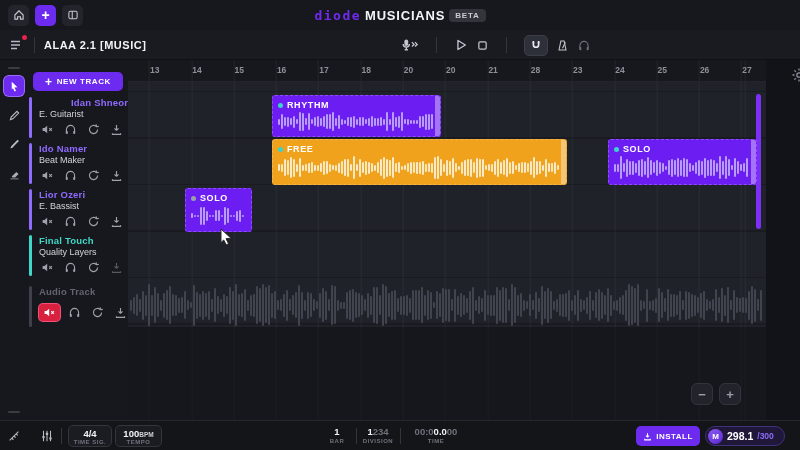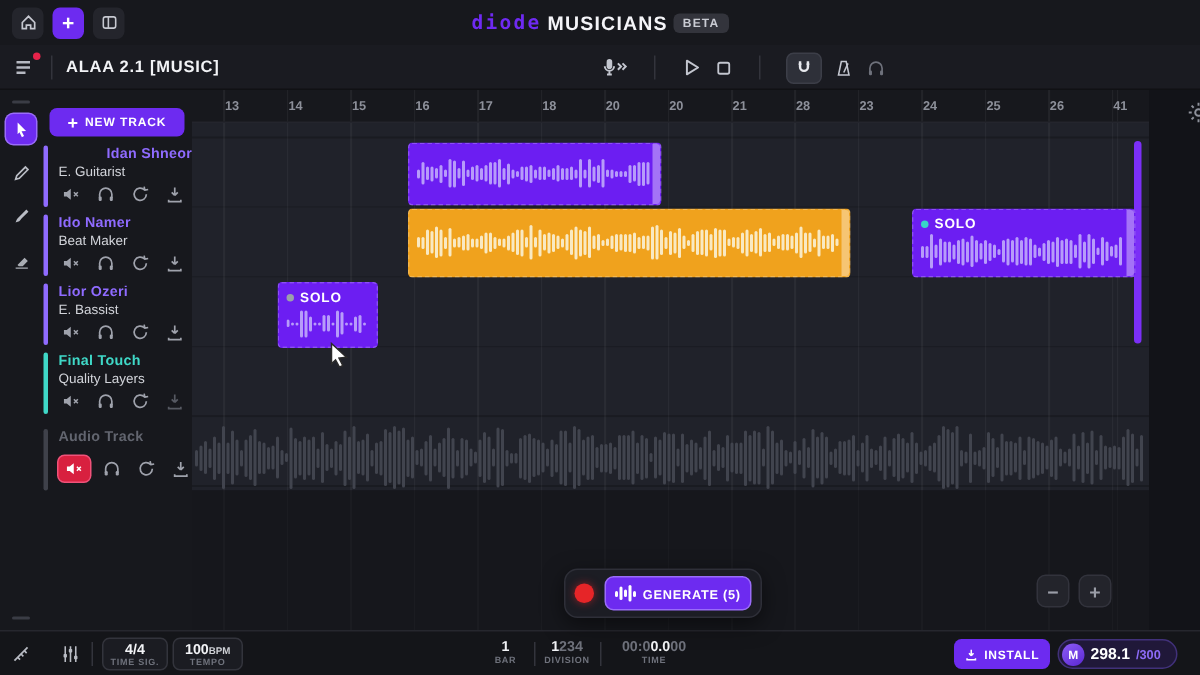--- a/index.html
+++ b/index.html
@@ -400,21 +400,21 @@
         <span class="ruler-num" style="left: 191.2px;">17</span>
         <span class="ruler-num" style="left: 233.5px;">18</span>
         <span class="ruler-num" style="left: 275.8px;">20</span>
         <span class="ruler-num" style="left: 318.1px;">20</span>
         <span class="ruler-num" style="left: 360.4px;">21</span>
         <span class="ruler-num" style="left: 402.7px;">28</span>
         <span class="ruler-num" style="left: 445px;">23</span>
         <span class="ruler-num" style="left: 487.3px;">24</span>
         <span class="ruler-num" style="left: 529.6px;">25</span>
         <span class="ruler-num" style="left: 571.9px;">26</span>
-        <span class="ruler-num" style="left: 614.2px;">41</span>
+        <span class="ruler-num" style="left: 614.2px;">27</span>
       </div>
     <div id="lanes">
       <div class="lanes-upper"></div>
       <div class="lanes-lower"></div>
       <div class="wave" id="ghost-wave">
           <i style="height:11px"></i>
           <i style="height:17px"></i>
           <i style="height:22px"></i>
           <i style="height:13px"></i>
           <i style="height:29px"></i>
@@ -630,20 +630,24 @@
           <path d="M1 1l10 9.2-5 .5 2.6 5-2.3 1.1L3.7 12 1 14.6z" fill="#fff" stroke="#2a2a2a" stroke-width="1"></path>
         </svg>
       <button class="zoom-btn" id="zoom-out">
           <span>−</span>
         </button>
       <button class="zoom-btn" id="zoom-in">
           <span>+</span>
         </button>
 
   <div class="clip edge" style="left: 144px; top: 13px; width: 169px; height: 42px; background: rgb(108, 30, 242);">
+    <div class="clip-head">
+      <span class="clip-dot" style="background: rgb(56, 212, 200);"></span>
+      <span class="clip-label">RHYTHM</span>
+    </div>
     <div class="wave" style="color: rgb(183, 156, 250);">
             <i style="height:6px"></i>
             <i style="height:15px"></i>
             <i style="height:9px"></i>
             <i style="height:10px"></i>
             <i style="height:7px"></i>
             <i style="height:12px"></i>
             <i style="height:5px"></i>
             <i style="height:19px"></i>
             <i style="height:18px"></i>
@@ -687,20 +691,24 @@
             <i style="height:4px"></i>
             <i style="height:12px"></i>
             <i style="height:11px"></i>
             <i style="height:16px"></i>
             <i style="height:16px"></i>
             <i style="height:15px"></i>
           </div>
   </div>
 
   <div class="clip edge" style="left: 144px; top: 57px; width: 295px; height: 46px; background: rgb(240, 162, 29);">
+    <div class="clip-head">
+      <span class="clip-dot" style="background: rgb(56, 212, 200);"></span>
+      <span class="clip-label">FREE</span>
+    </div>
     <div class="wave" style="color: rgb(249, 233, 194);">
             <i style="height:7px"></i>
             <i style="height:8px"></i>
             <i style="height:17px"></i>
             <i style="height:15px"></i>
             <i style="height:21px"></i>
             <i style="height:18px"></i>
             <i style="height:8px"></i>
             <i style="height:19px"></i>
             <i style="height:6px"></i>
@@ -869,33 +877,20 @@
             <i style="height:13px"></i>
             <i style="height:7px"></i>
             <i style="height:9px"></i>
             <i style="height:19px"></i>
           </div>
   </div>
 </div>
   </div>
 
 
-  <div id="generate-bar">
-    <div id="record-dot"></div>
-    <button id="generate-btn">
-      <span class="gen-wave">
-          <i style="height:4px"></i>
-          <i style="height:9px"></i>
-          <i style="height:5px"></i>
-          <i style="height:11px"></i>
-          <i style="height:4px"></i>
-        </span>
-      <span>GENERATE (5)</span>
-    </button>
-  </div>
 
   <div id="bottombar">
     <button class="bb-icon" style="left:7px;">
       <svg width="14" height="14" viewBox="0 0 16 16" fill="none" stroke="currentColor" stroke-width="1.3">
           <path d="M3 13L13 3"></path>
           <path d="M5.5 10.5l1.8 1.8M8 8l1.8 1.8M10.5 5.5l1.8 1.8"></path>
         </svg>
     </button>
     <button class="bb-icon" style="left:40px;">
       <svg width="14" height="14" viewBox="0 0 16 16" fill="none" stroke="currentColor" stroke-width="1.2">

